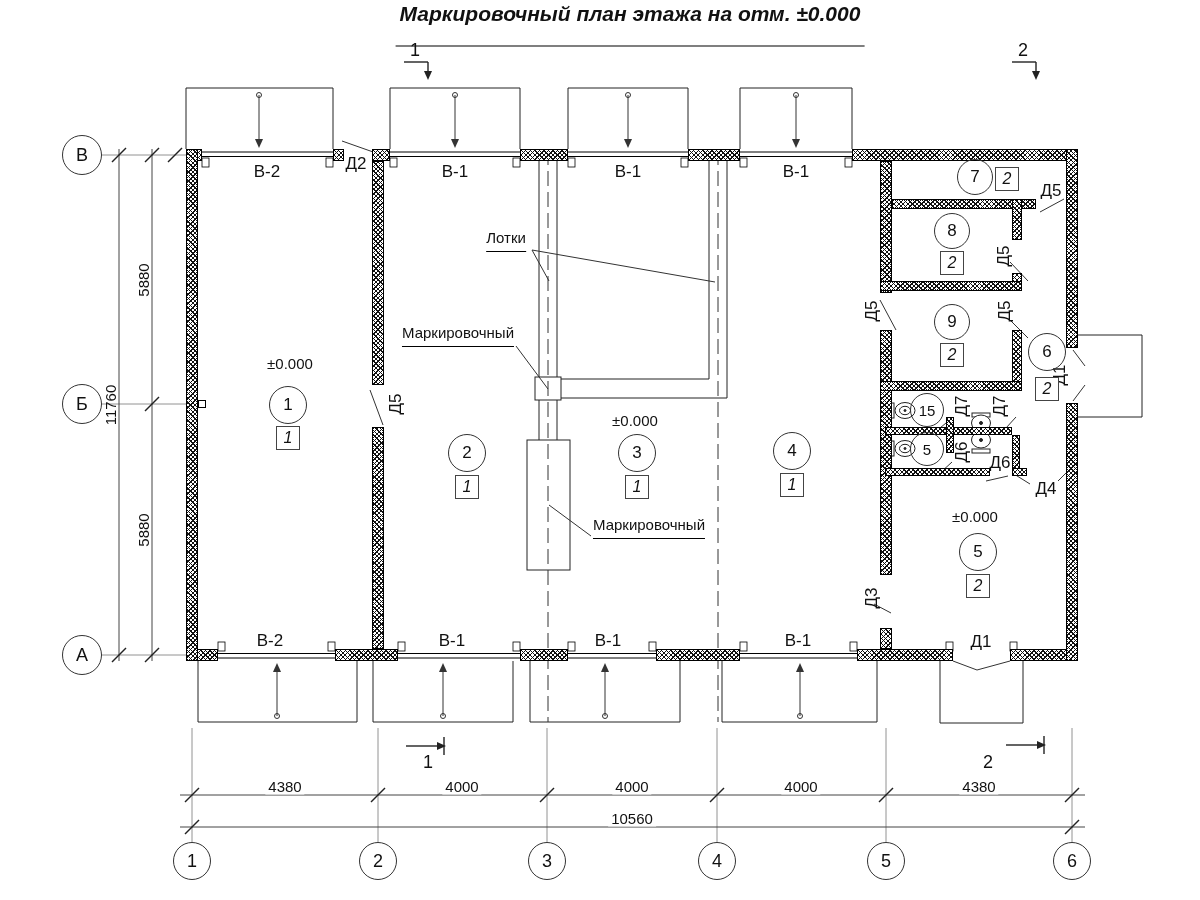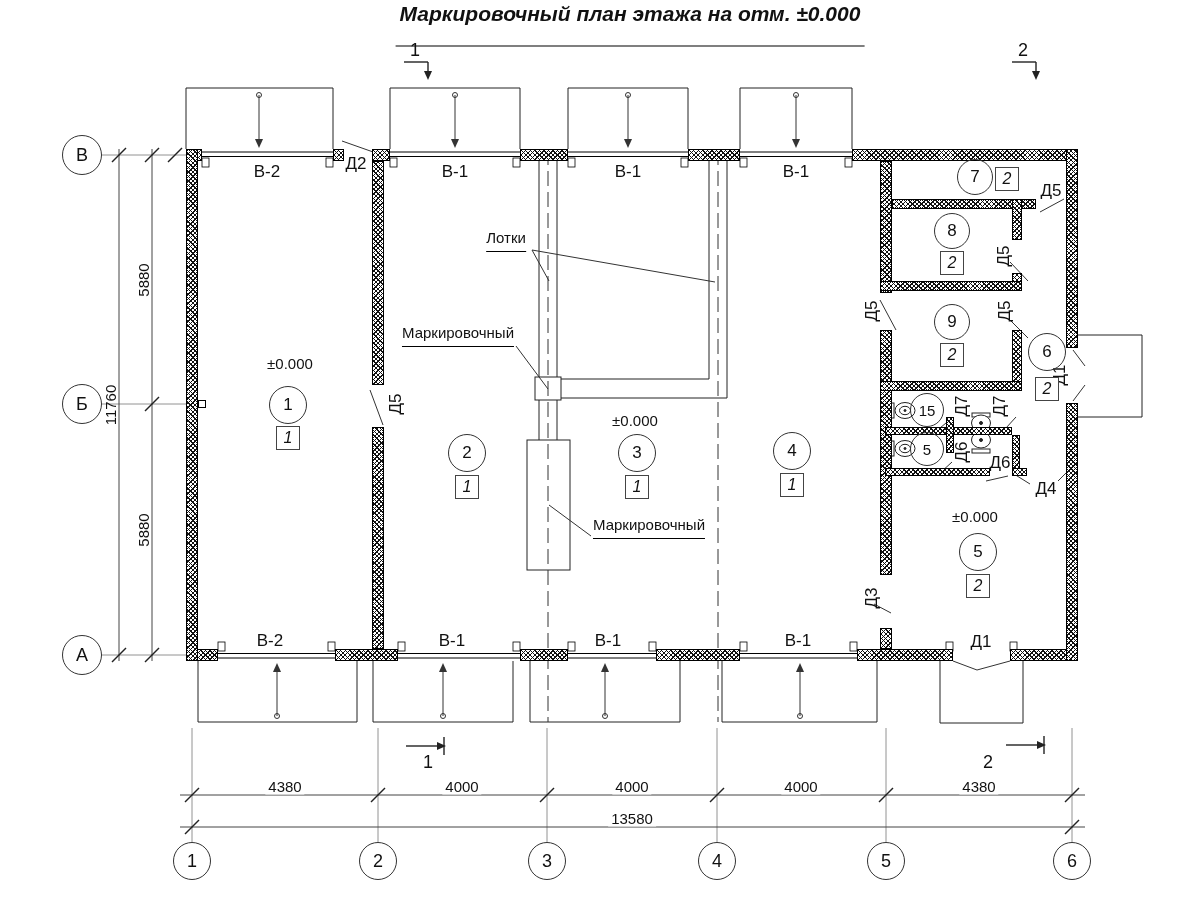--- a/index.html
+++ b/index.html
@@ -334,21 +334,21 @@
     </div>
   <div class="circle axis" style="left:1053px;top:842px;width:38px;height:38px">
       <span>6</span>
     </div>
 
   <div class="lbl small white" style="left:285px;top:786px">4380</div>
   <div class="lbl small white" style="left:462px;top:786px">4000</div>
   <div class="lbl small white" style="left:632px;top:786px">4000</div>
   <div class="lbl small white" style="left:801px;top:786px">4000</div>
   <div class="lbl small white" style="left:979px;top:786px">4380</div>
-  <div class="lbl small white" style="left:632px;top:818px">13580</div>
+  <div class="lbl small white" style="left:632px;top:818px">10560</div>
   <div class="lbl small rot" style="left:143px;top:280px">5880</div>
   <div class="lbl small rot" style="left:143px;top:530px">5880</div>
   <div class="lbl small rot" style="left:110px;top:405px">11760</div>
 
   <div class="seclbl" style="left:415px;top:50px">1</div>
   <div class="seclbl" style="left:1023px;top:50px">2</div>
   <div class="seclbl" style="left:428px;top:762px">1</div>
   <div class="seclbl" style="left:988px;top:762px">2</div>
 
   <div class="lbl" style="left:267px;top:171px">В-2</div>

